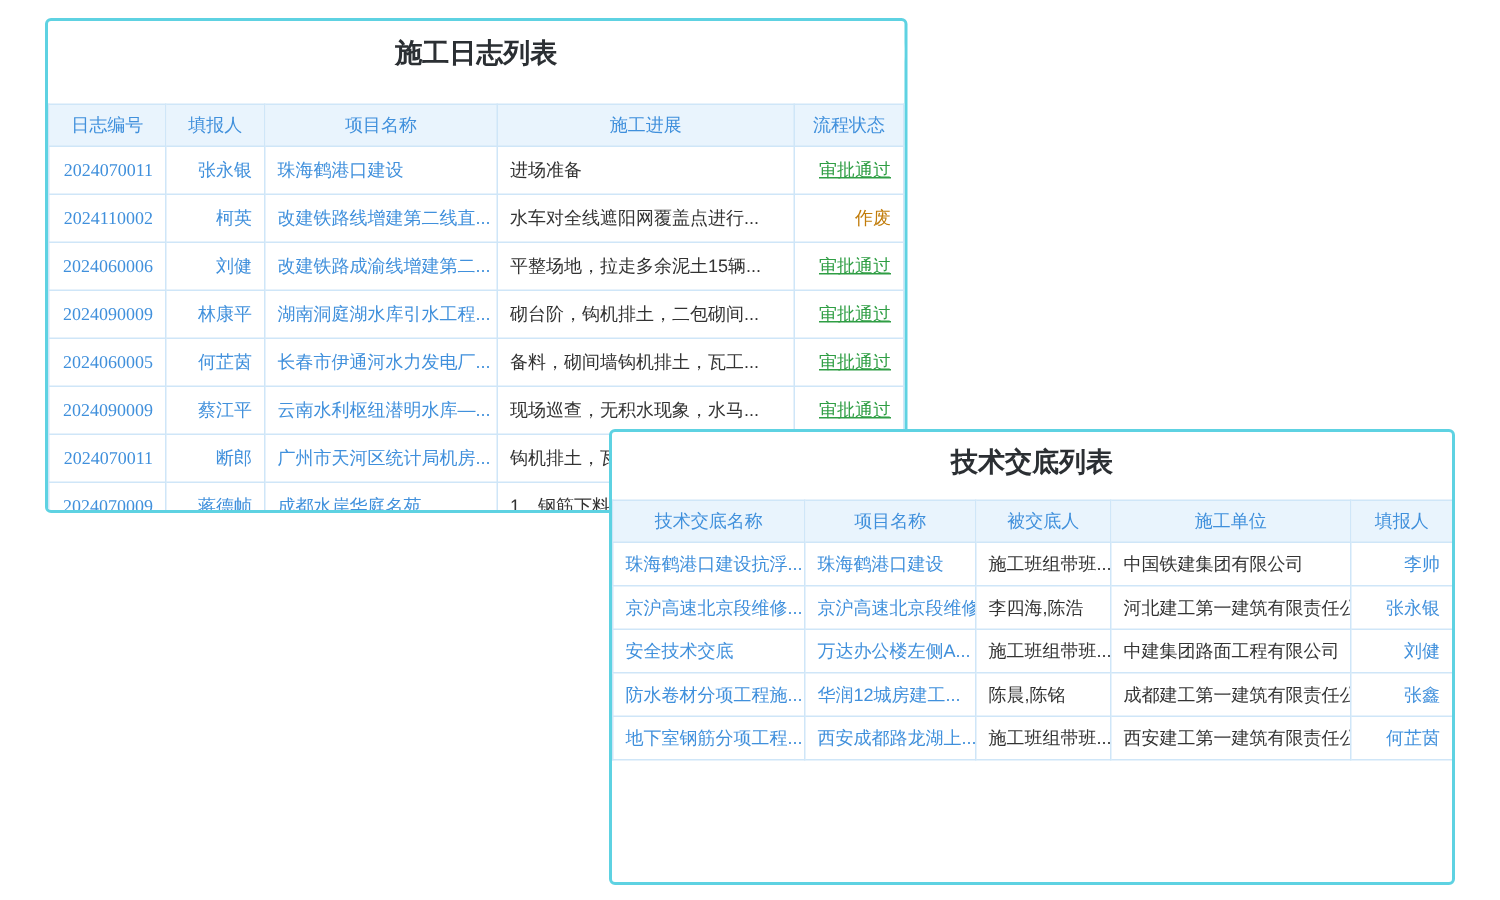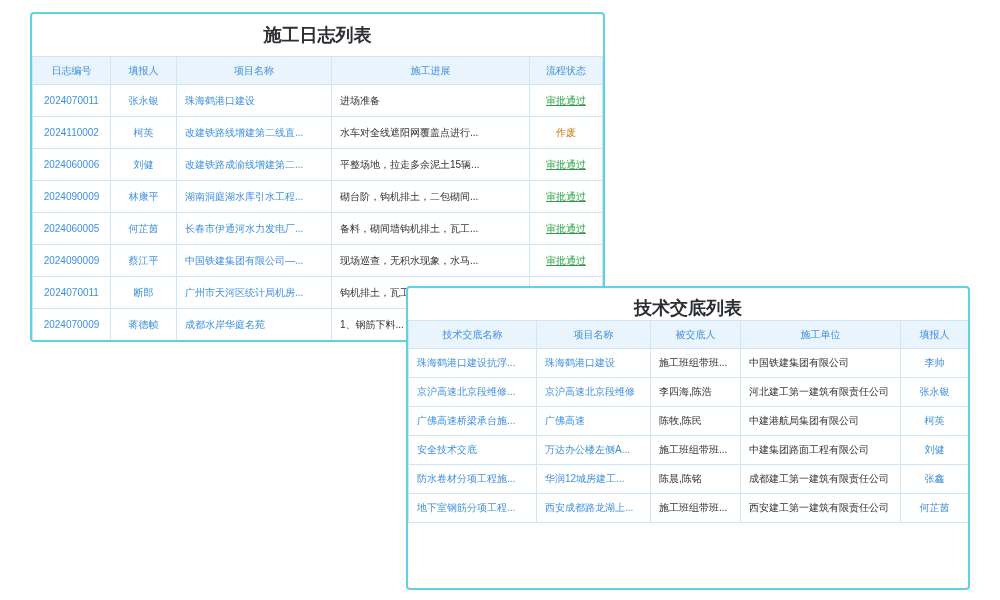--- a/index.html
+++ b/index.html
@@ -27,21 +27,22 @@
     font-weight: bold;
     color: #2b2f33;
     background: #ffffff;
     border-radius: 18px;
   }
   .panel-disclosure .panel-title { height: 32px; line-height: 40px; }
   table.grid {
     width: 100%;
     border-collapse: collapse;
     table-layout: fixed;
-    font-size: 10px;
+    font-size: 12px;
+    margin-top: 13px;
   }
   .grid th {
     background: var(--header-bg, #e9f4fd);
     color: var(--header-text, #4090dc);
     font-weight: normal;
     height: 28px;
     text-align: center;
     border: 1px solid var(--grid-line, #cfe6f8);
     white-space: nowrap;
     overflow: hidden;
@@ -50,21 +51,21 @@
     height: 32px;
     border: 1px solid var(--grid-line, #cfe6f8);
     padding: 0 8px;
     color: var(--body-text, #333333);
     white-space: nowrap;
     overflow: hidden;
     text-align: left;
   }
   .panel-disclosure .grid td { height: 29px; }
   .grid td.link { color: var(--link, #4090dc); cursor: pointer; }
-  .grid td.center { text-align: center; }
+  .grid td.center { text-align: right; font-family: Liberation Serif, serif; }
   .grid td.status-approved { color: var(--status-approved, #2f9e44); text-decoration: underline; }
   .grid td.status-voided { color: var(--status-voided, #c17c0a); }
   .grid td.status-unsubmitted { color: var(--status-unsubmitted, #e28413); text-decoration: underline; }
 </style>
 </head>
 <body>
 
 <div class="panel panel-log">
   <div class="panel-title">施工日志列表</div>
   <table class="grid">
@@ -116,21 +117,21 @@
         <tr>
           <td class="link center">2024060005</td>
           <td class="link center">何芷茵</td>
           <td class="link">长春市伊通河水力发电厂...</td>
           <td class="">备料，砌间墙钩机排土，瓦工...</td>
           <td class="center status-approved">审批通过</td>
         </tr>
         <tr>
           <td class="link center">2024090009</td>
           <td class="link center">蔡江平</td>
-          <td class="link">中国铁建集团有限公司—...</td>
+          <td class="link">云南水利枢纽潜明水库—...</td>
           <td class="">现场巡查，无积水现象，水马...</td>
           <td class="center status-approved">审批通过</td>
         </tr>
         <tr>
           <td class="link center">2024070011</td>
           <td class="link center">断郎</td>
           <td class="link">广州市天河区统计局机房...</td>
           <td class="">钩机排土，瓦工砌台阶，打地...</td>
           <td class="center status-unsubmitted">未提交</td>
         </tr>
@@ -173,27 +174,20 @@
           <td class="link center">李帅</td>
         </tr>
         <tr>
           <td class="link">京沪高速北京段维修...</td>
           <td class="link">京沪高速北京段维修</td>
           <td class="">李四海,陈浩</td>
           <td class="">河北建工第一建筑有限责任公司</td>
           <td class="link center">张永银</td>
         </tr>
         <tr>
-          <td class="link">广佛高速桥梁承台施...</td>
-          <td class="link">广佛高速</td>
-          <td class="">陈牧,陈民</td>
-          <td class="">中建港航局集团有限公司</td>
-          <td class="link center">柯英</td>
-        </tr>
-        <tr>
           <td class="link">安全技术交底</td>
           <td class="link">万达办公楼左侧A...</td>
           <td class="">施工班组带班...</td>
           <td class="">中建集团路面工程有限公司</td>
           <td class="link center">刘健</td>
         </tr>
         <tr>
           <td class="link">防水卷材分项工程施...</td>
           <td class="link">华润12城房建工...</td>
           <td class="">陈晨,陈铭</td>

